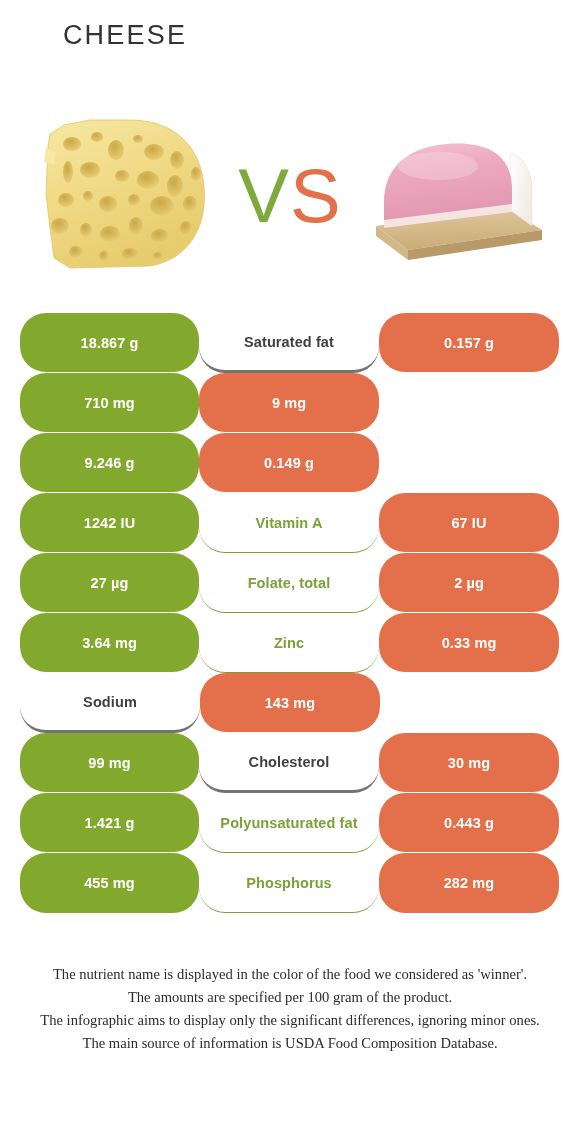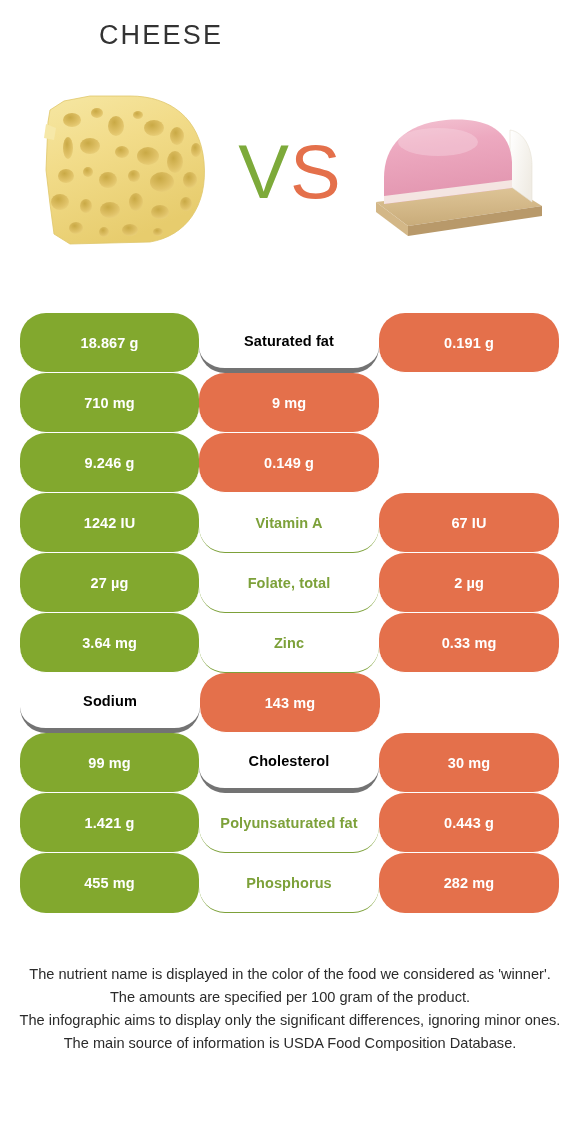--- a/index.html
+++ b/index.html
@@ -28,27 +28,27 @@
     position: absolute;
     top: 20px;
     font-size: 27px;
     font-weight: 300;
     letter-spacing: 2.2px;
     color: #333333;
     text-align: center;
     white-space: nowrap;
     font-family: "Liberation Sans", sans-serif;
   }
-  .food-title.left  { left: 0;   width: 250px; padding-left: 36px; }
+  .food-title.left  { left: 0;   width: 250px; }
   .food-title.right { left: 330px; width: 250px; }
 
   
   .hero {
     position: absolute;
-    top: 72px;
+    top: 96px;
     left: 0;
     width: 580px;
     height: 205px;
   }
 
   .vs-wrap {
     position: absolute;
     left: 229px;
     top: 50px;
     width: 122px;
@@ -123,33 +123,33 @@
   .cell-right {
     width: 180px;
     background: #E4704B;
     color: #ffffff;
     border-bottom: 1px solid #ffffff;
   }
   .row:last-child .cell-left,
   .row:last-child .cell-right { border-bottom: none; }
 
   .win-green .cell-mid { color: #7DA13A; border-bottom: 1px solid #7DA13A; }
-  .win-orange .cell-mid { color: #000000; border-bottom: 5px solid #737373; }
+  .win-orange .cell-mid { color: #404040; border-bottom: 3px solid #737373; }
 
   
   .footer {
     position: absolute;
     left: 0;
     top: 963px;
     width: 580px;
     text-align: center;
     font-size: 14.6px;
     line-height: 23px;
     color: #2b2b2b;
-    font-family: Liberation Sans, sans-serif;
+    font-family: Liberation Serif, serif;
   }
   .footer p { margin: 0; padding: 0 18px; }
 </style>
 </head>
 <body>
 
 <div class="titles">
   <div class="food-title left">CHEESE</div>
 </div>
 
@@ -240,21 +240,21 @@
 
     <ellipse cx="78" cy="52" rx="40" ry="14" fill="#F7D4E0" opacity="0.45"></ellipse>
   </svg>
 </div>
 
 <div class="table">
 
   <div class="row win-orange">
     <div class="cell cell-left">18.867 g</div>
     <div class="cell cell-mid">Saturated fat</div>
-    <div class="cell cell-right">0.191 g</div>
+    <div class="cell cell-right">0.157 g</div>
   </div>
 
   <div class="row win-green">
     <div class="cell cell-left">710 mg</div>
     <div class="cell cell-right">9 mg</div>
   </div>
 
   <div class="row win-green">
     <div class="cell cell-left">9.246 g</div>
     <div class="cell cell-right">0.149 g</div>

